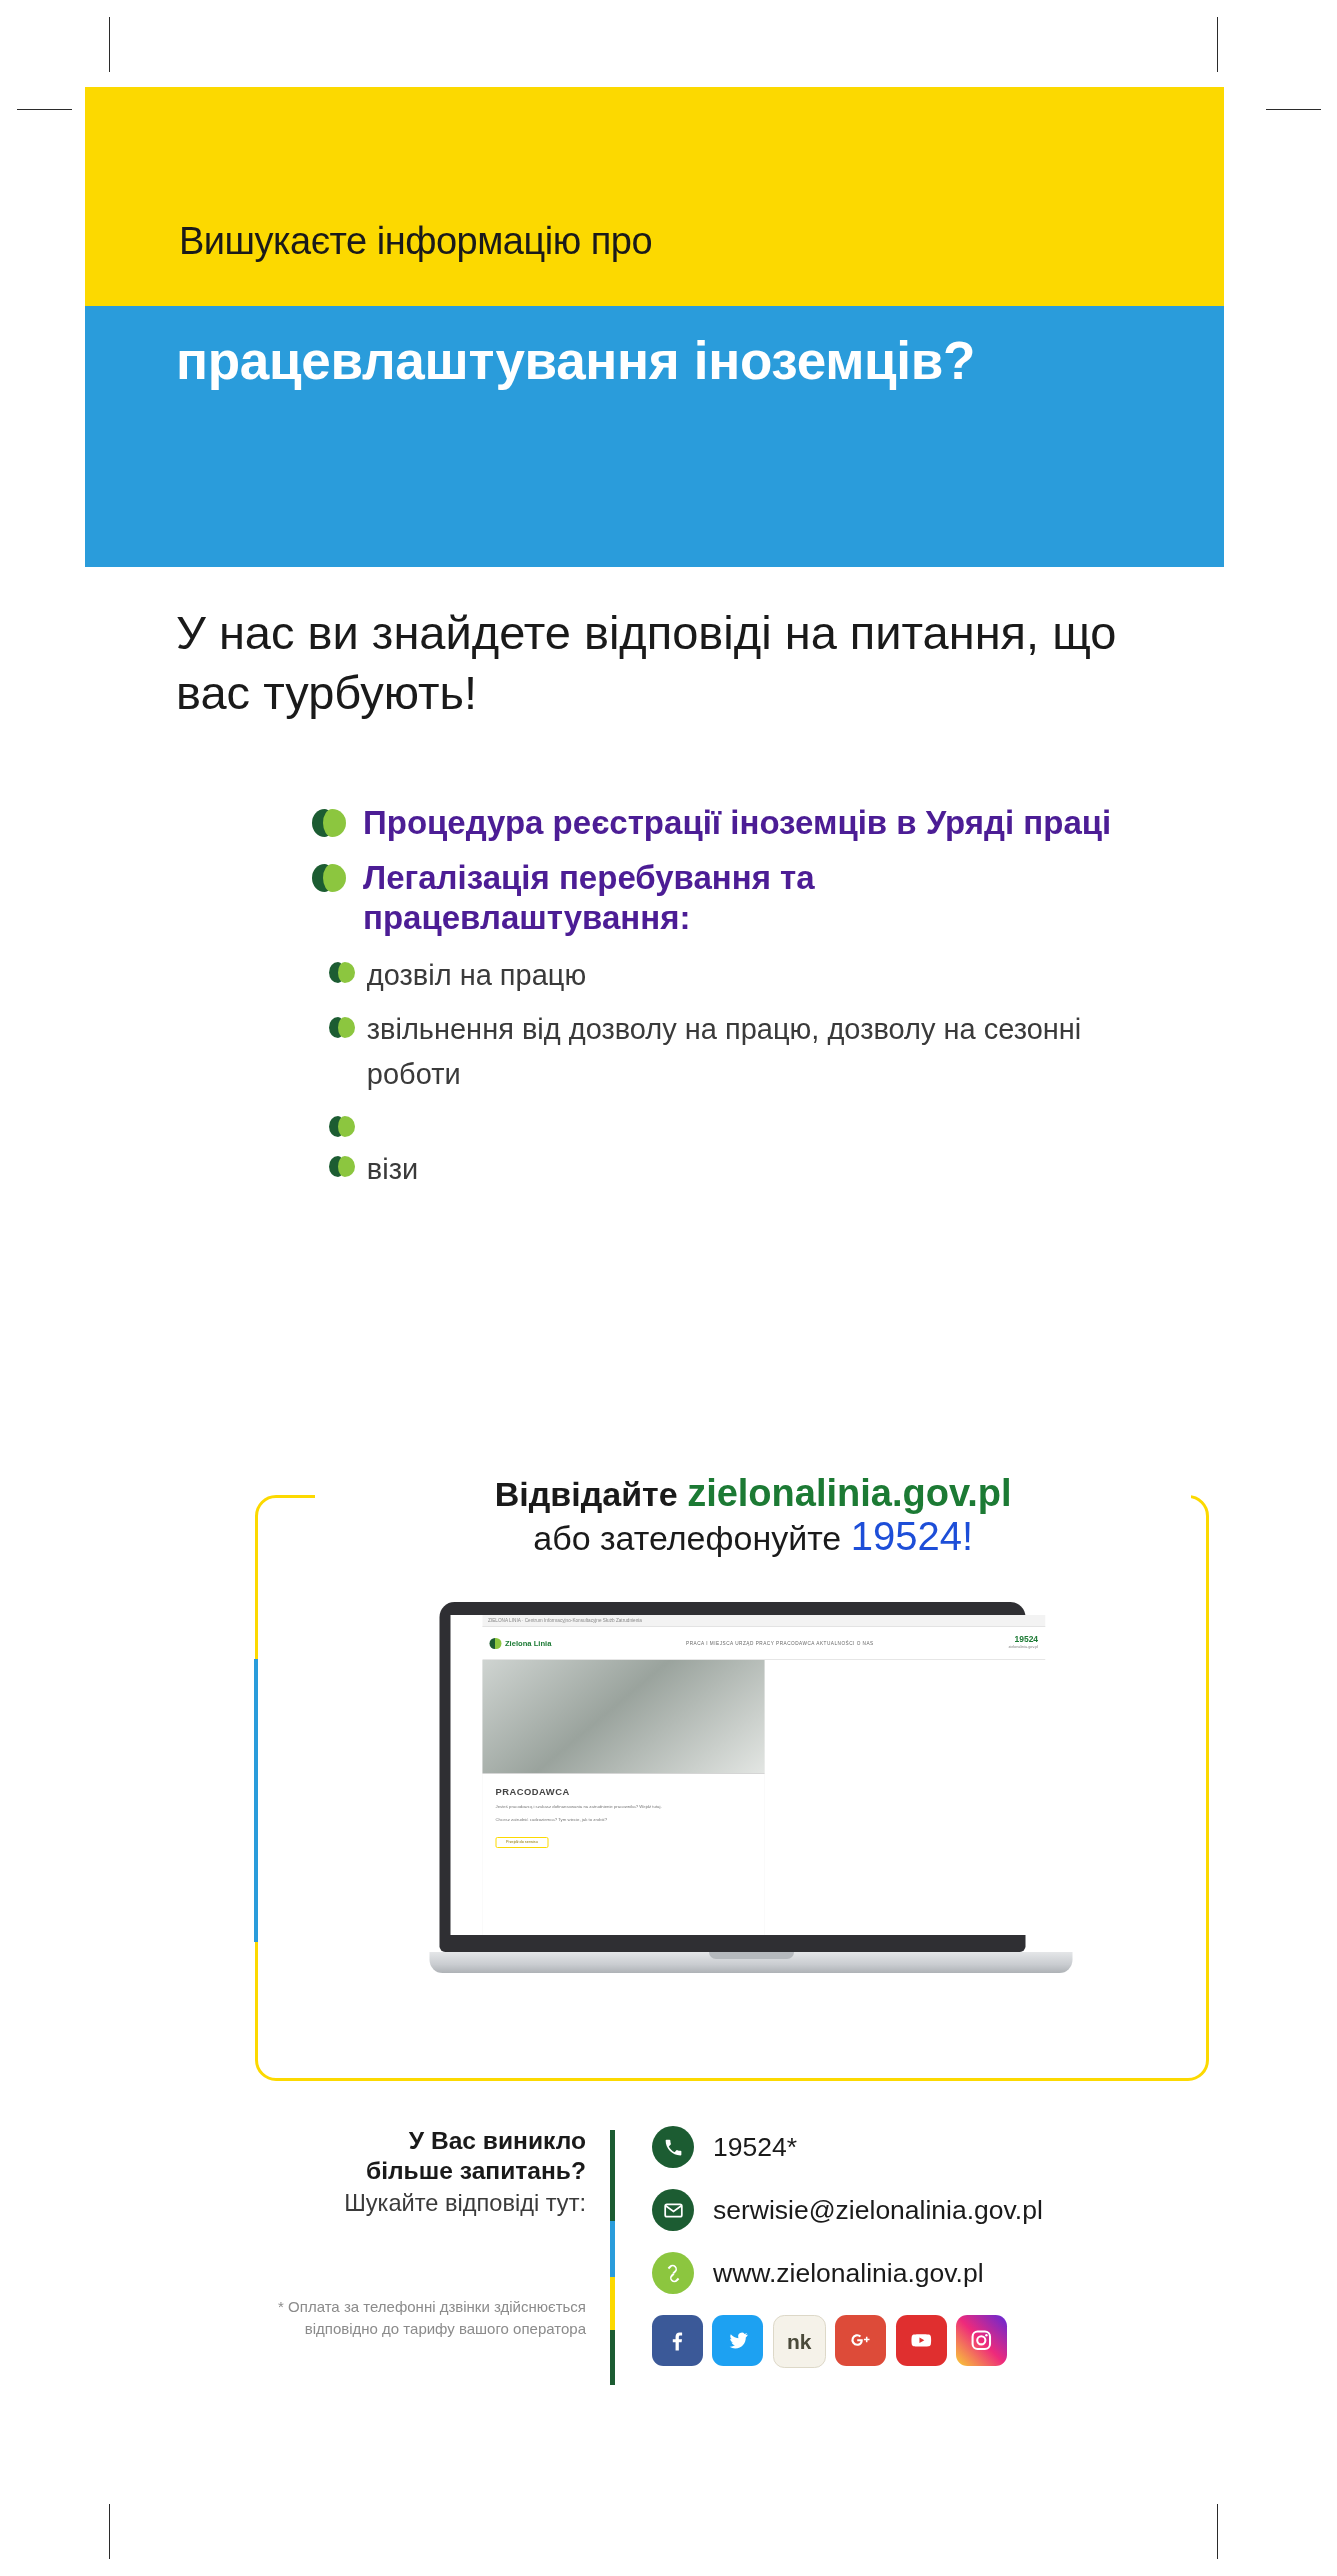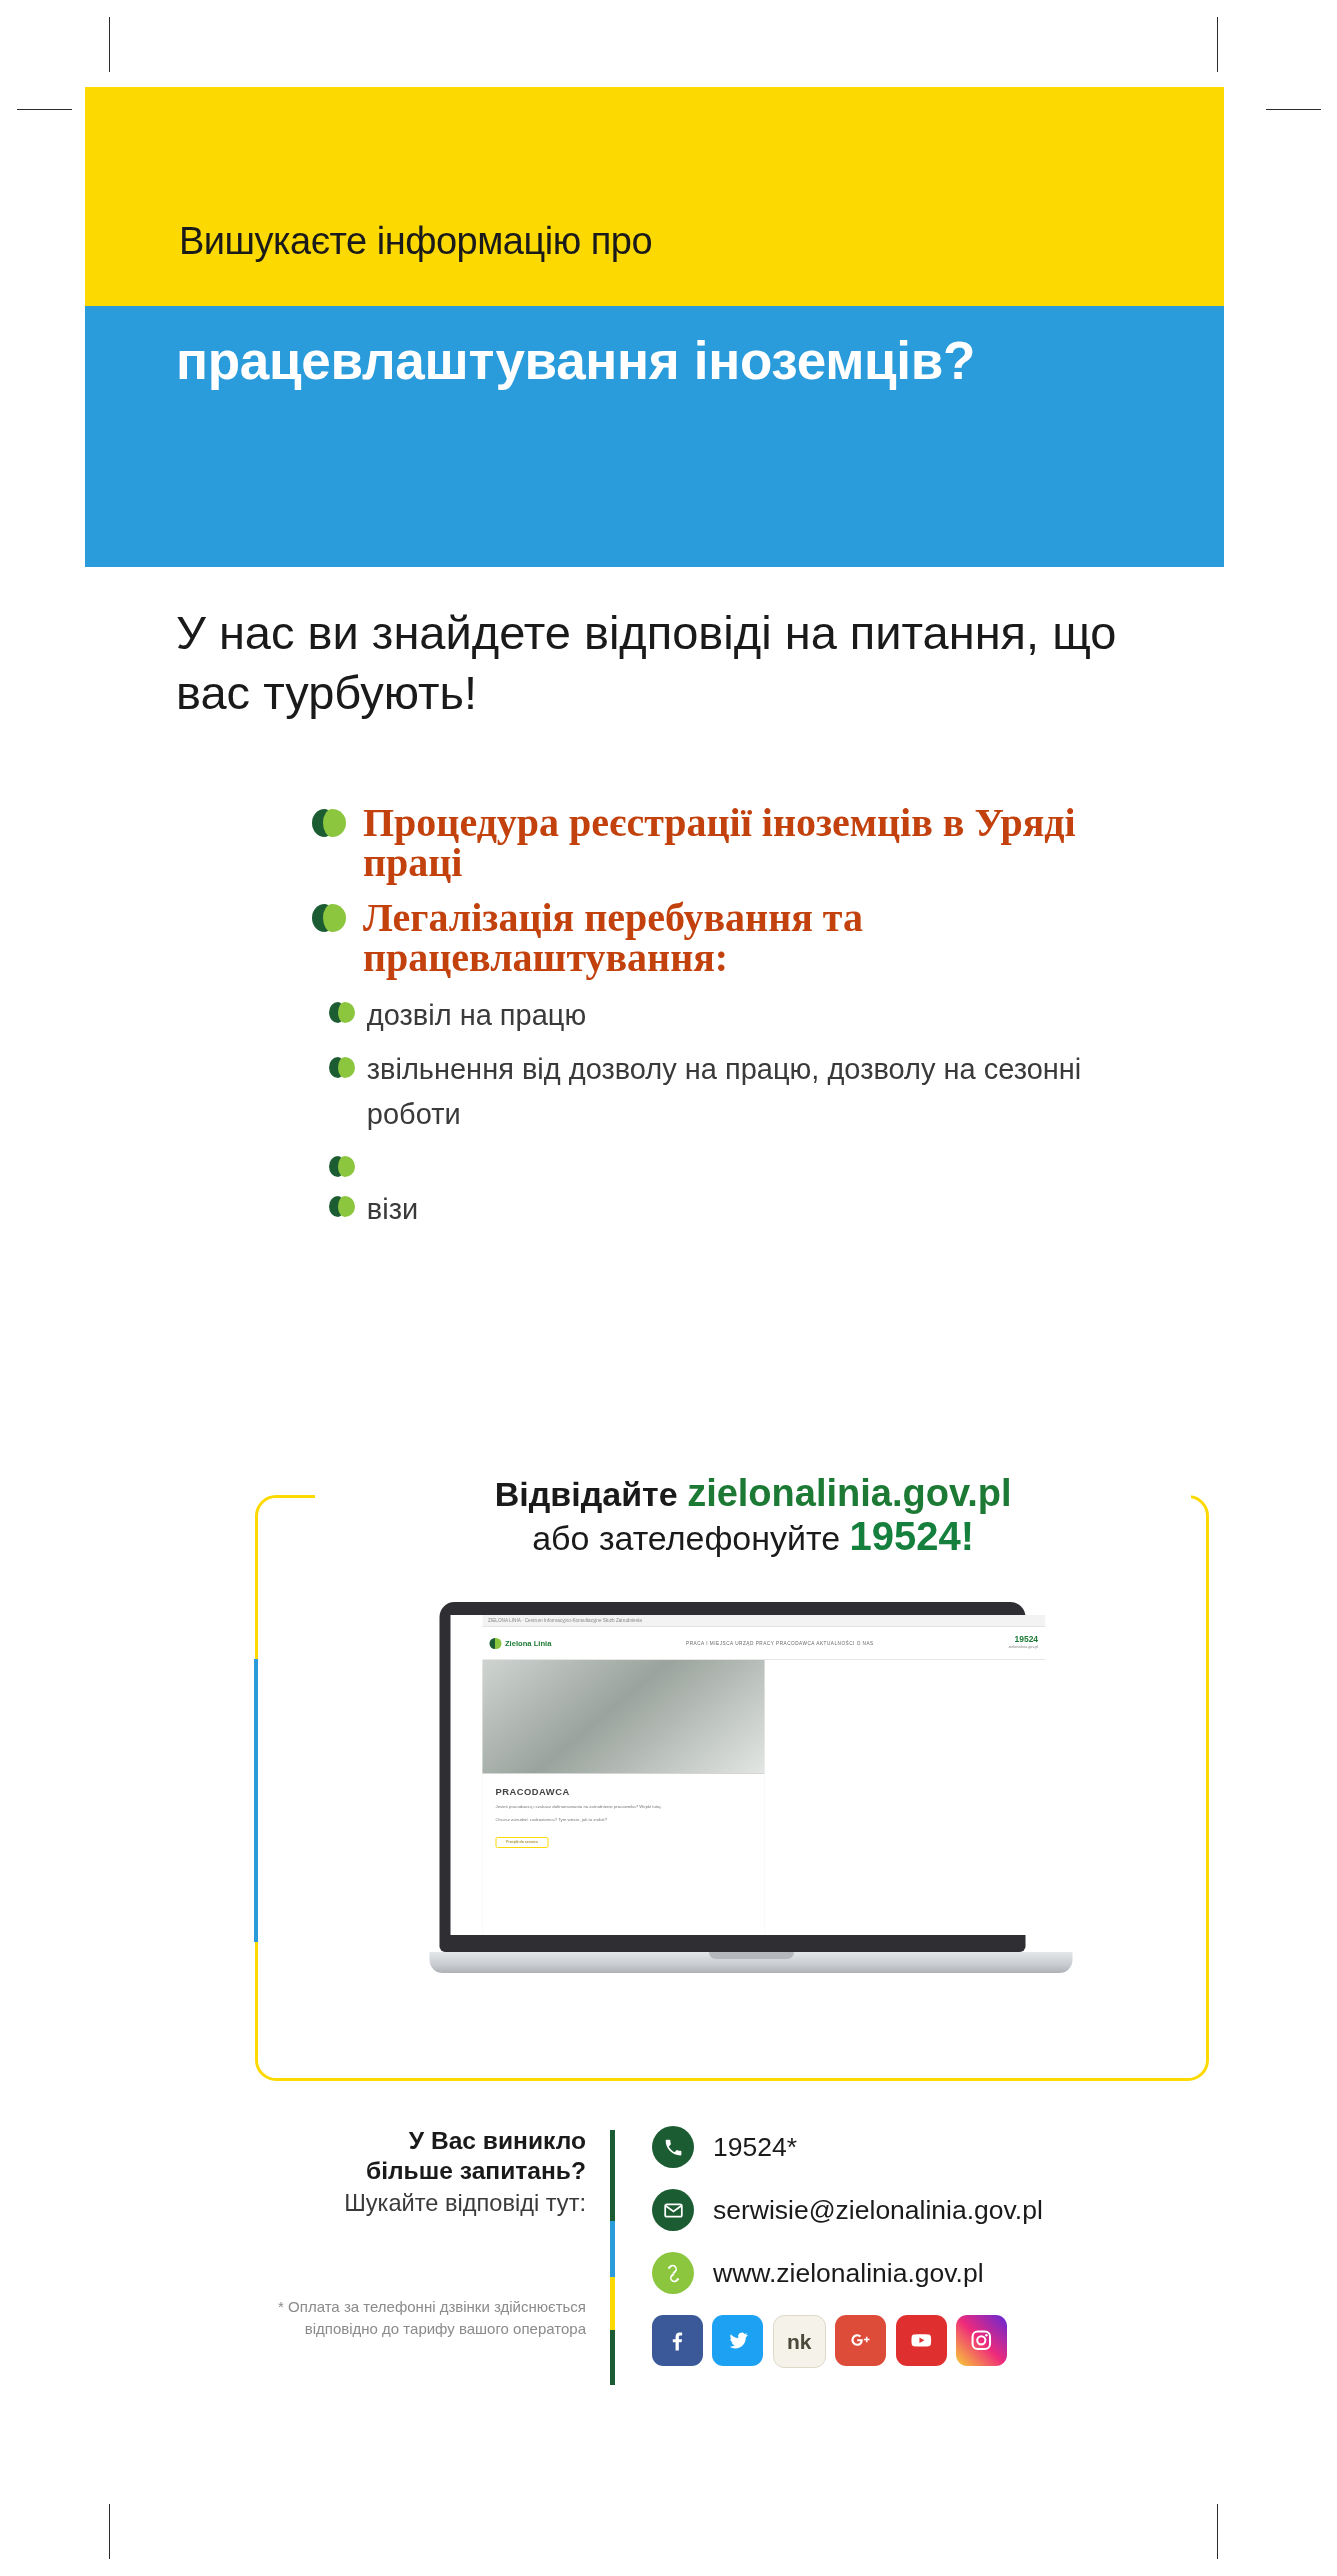--- a/index.html
+++ b/index.html
@@ -126,26 +126,25 @@
     background: #1c5c32;
     border-radius: 60% 40% 40% 60% / 50% 50% 50% 50%;
   }
   .leaf.small .light {
     left: 8.5px; width: 17px; height: 21px;
     background: #8cc63f;
     border-radius: 40% 60% 60% 40% / 50% 50% 50% 50%;
   }
 
   .bullet-text-main {
-    font-size: 40px;
+    font-size: 33px;
     line-height: 40px;
     font-weight: 700;
-    color: #c2410c;
+    color: #4c1d95;
     max-width: 775px;
-    font-family: Liberation Serif, serif;
   }
   .bullet-text-sub {
     font-size: 29px;
     line-height: 45px;
     font-weight: 400;
     color: #3a3a3a;
     max-width: 737px;
   }
 
   
@@ -190,22 +189,22 @@
     font-size: 38px;
   }
   .promo-line2 {
     font-size: 34px;
     line-height: 43px;
     font-weight: 400;
     color: #1a1a1a;
     white-space: nowrap;
   }
   .promo-line2 .lime {
-    color: #15803d;
-    font-weight: 700;
+    color: #1d4ed8;
+    font-weight: 400;
     font-size: 40px;
   }
 
   
   .laptop {
     position: absolute;
     left: 50%;
     transform: translateX(-50%);
     top: 104px;
     width: 605px;

